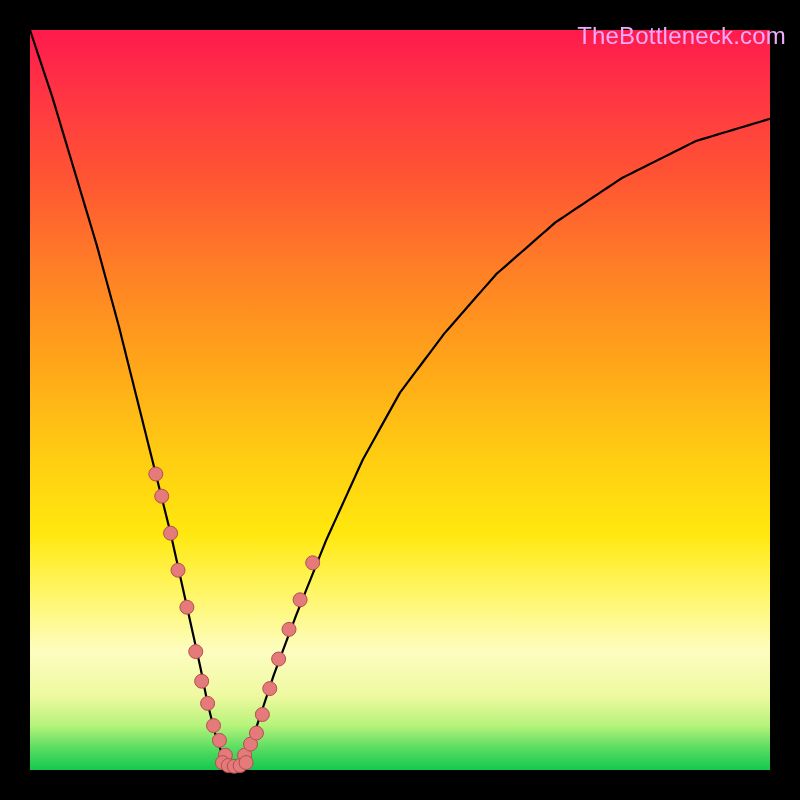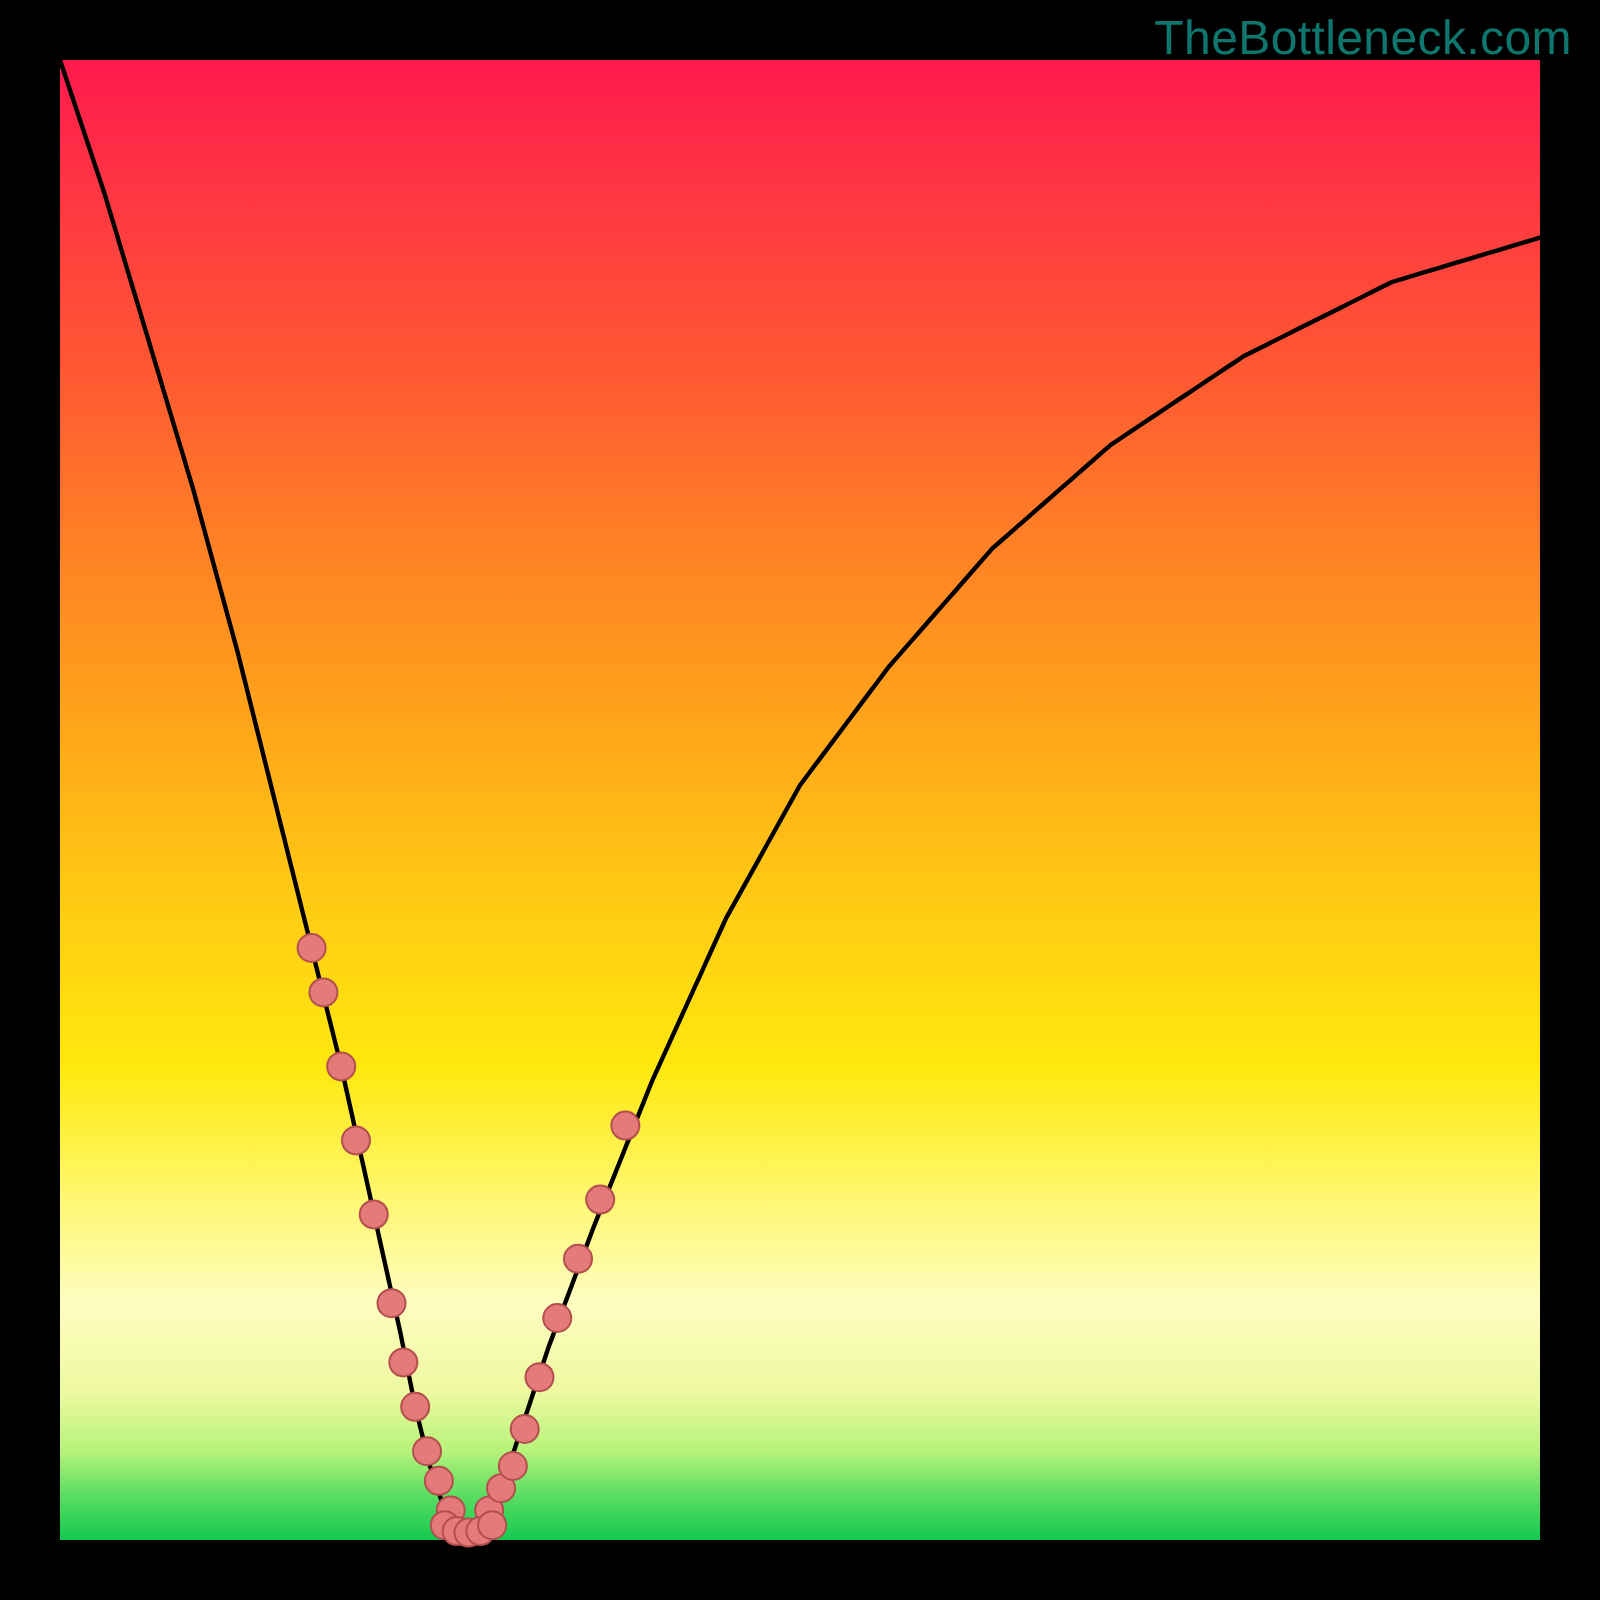--- a/index.html
+++ b/index.html
@@ -34,23 +34,23 @@
       #fff666 76%,
       #fdfdc0 84%,
       #eef9a0 90%,
       #b6f37a 94%,
       #5add62 97%,
       #13c94f 100%
     );
   }
   .watermark {
     position: absolute;
-    top: 6px;
+    top: 22px;
     right: 14px;
-    color: #0f766e;
+    color: #f0abfc;
     font-size: 24px;
     font-weight: 500;
     letter-spacing: 0.2px;
     user-select: none;
   }
   svg.curve-layer {
     position: absolute;
     left: 0;
     top: 0;
     width: 740px;

